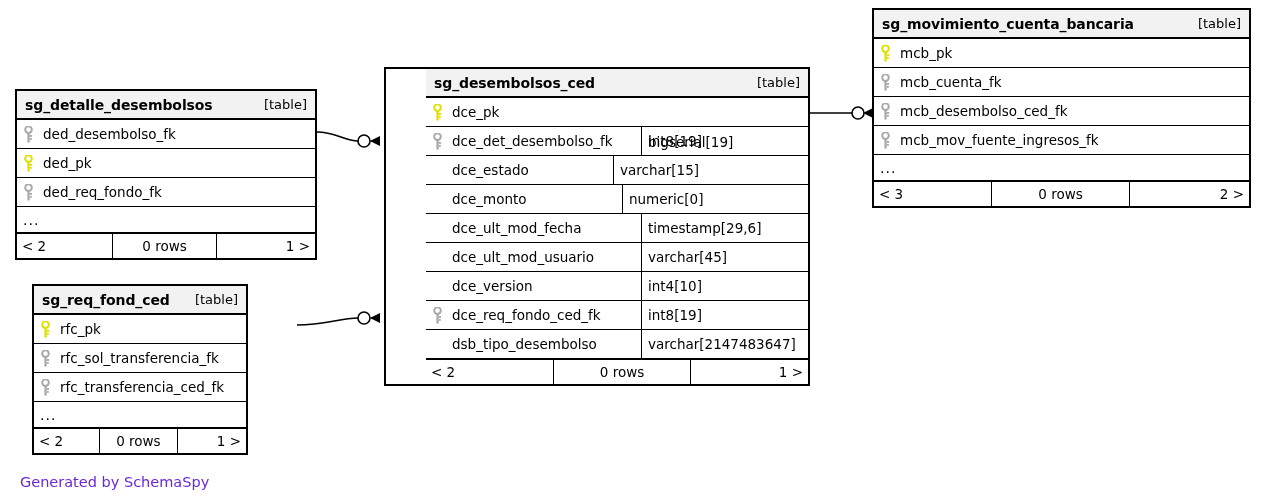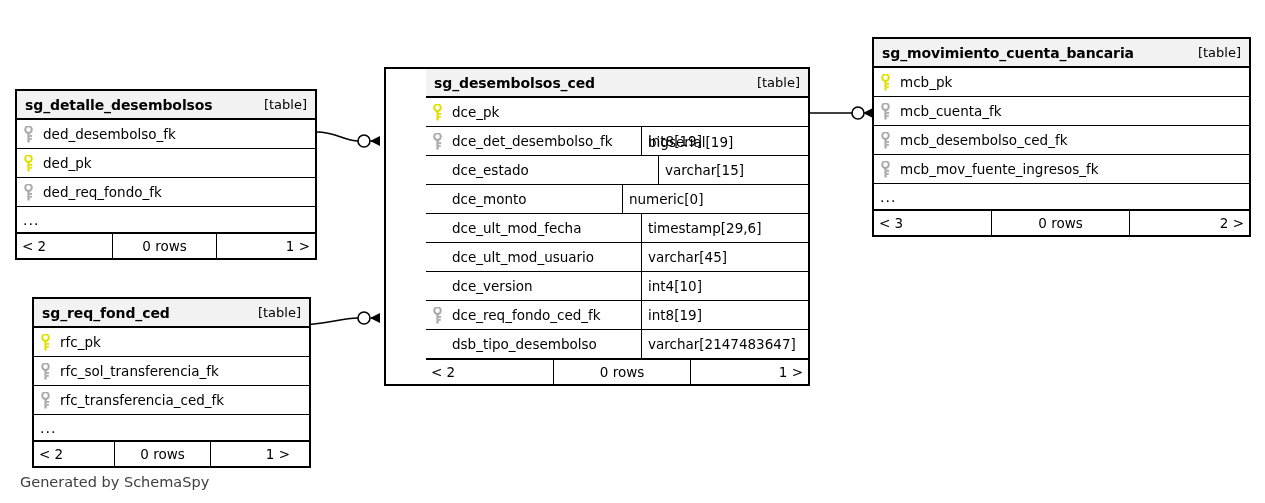--- a/index.html
+++ b/index.html
@@ -130,21 +130,21 @@
     overflow: hidden;
     white-space: nowrap;
   }
   .foot-left   { justify-content: flex-start; padding-left: 5px; }
   .foot-mid    { justify-content: center; border-left: 1.5px solid #000; border-right: 1.5px solid #000; }
   .foot-right  { justify-content: flex-end;  padding-right: 5px; }
 
   .caption {
     position: absolute;
     font-size: 14.5px;
-    color: #404040;
+    color: #6d28d9;
     white-space: nowrap;
   }
 </style>
 </head>
 <body>
 
 <div id="canvas">
 
   <svg id="edges" viewBox="0 0 1265 503" width="1265" height="503">
     <defs>
@@ -216,21 +216,21 @@
 
     <div class="more-row">...</div>
 
     <div class="tbl-footer">
       <span class="foot-cell foot-left" style="width:95px;">&lt; 2</span>
       <span class="foot-cell foot-mid" style="width:105px;">0 rows</span>
       <span class="foot-cell foot-right" style="width:98px;">1 &gt;</span>
     </div>
   </div>
 
-  <div class="table-box" id="t-reqfond" style="left:32px; top:297px; width:279px;">
+  <div class="table-box" id="t-reqfond" style="left:32px; top:284px; width:216px;">
     <div class="tbl-header">
       <span class="tbl-name">sg_req_fond_ced</span>
       <span class="tbl-tag">[table]</span>
     </div>
 
     <div class="col-row">
       <span class="key-slot">
         <svg width="9" height="17" viewBox="0 0 9 17">
             <circle cx="4.5" cy="3.6" r="3.3" fill="none" stroke="#e0e000" stroke-width="2"></circle>
             <rect x="3.4" y="6" width="2.3" height="10.5" fill="#e0e000"></rect>
@@ -302,21 +302,21 @@
             <rect x="5.7" y="12" width="2.1" height="1.8" fill="#aaaaaa"></rect>
           </svg>
       </span>
       <span class="col-name lbl">dce_det_desembolso_fk</span>
       <span class="col-type" style="width:167px;">int8[19]</span>
     </div>
 
     <div class="col-row">
       <span class="key-slot empty"></span>
       <span class="col-name lbl">dce_estado</span>
-      <span class="col-type" style="width:150px;">varchar[15]</span>
+      <span class="col-type" style="width:195px;">varchar[15]</span>
     </div>
 
     <div class="col-row">
       <span class="key-slot empty"></span>
       <span class="col-name lbl">dce_monto</span>
       <span class="col-type" style="width:186px;">numeric[0]</span>
     </div>
 
     <div class="col-row">
       <span class="key-slot empty"></span>
@@ -355,21 +355,21 @@
       <span class="col-type" style="width:167px;">varchar[2147483647]</span>
     </div>
 
     <div class="tbl-footer">
       <span class="foot-cell foot-left" style="width:139px;">&lt; 2</span>
       <span class="foot-cell foot-mid" style="width:152px;">0 rows</span>
       <span class="foot-cell foot-right" style="width:128px;">1 &gt;</span>
     </div>
   </div>
 
-  <div class="table-box" id="t-mov" style="left:872px; top:8px; width:379px;margin-top:29px;">
+  <div class="table-box" id="t-mov" style="left:872px; top:8px; width:379px;">
     <div class="tbl-header">
       <span class="tbl-name">sg_movimiento_cuenta_bancaria</span>
       <span class="tbl-tag">[table]</span>
     </div>
 
     <div class="col-row">
       <span class="key-slot">
         <svg width="9" height="17" viewBox="0 0 9 17">
             <circle cx="4.5" cy="3.6" r="3.3" fill="none" stroke="#e0e000" stroke-width="2"></circle>
             <rect x="3.4" y="6" width="2.3" height="10.5" fill="#e0e000"></rect>

